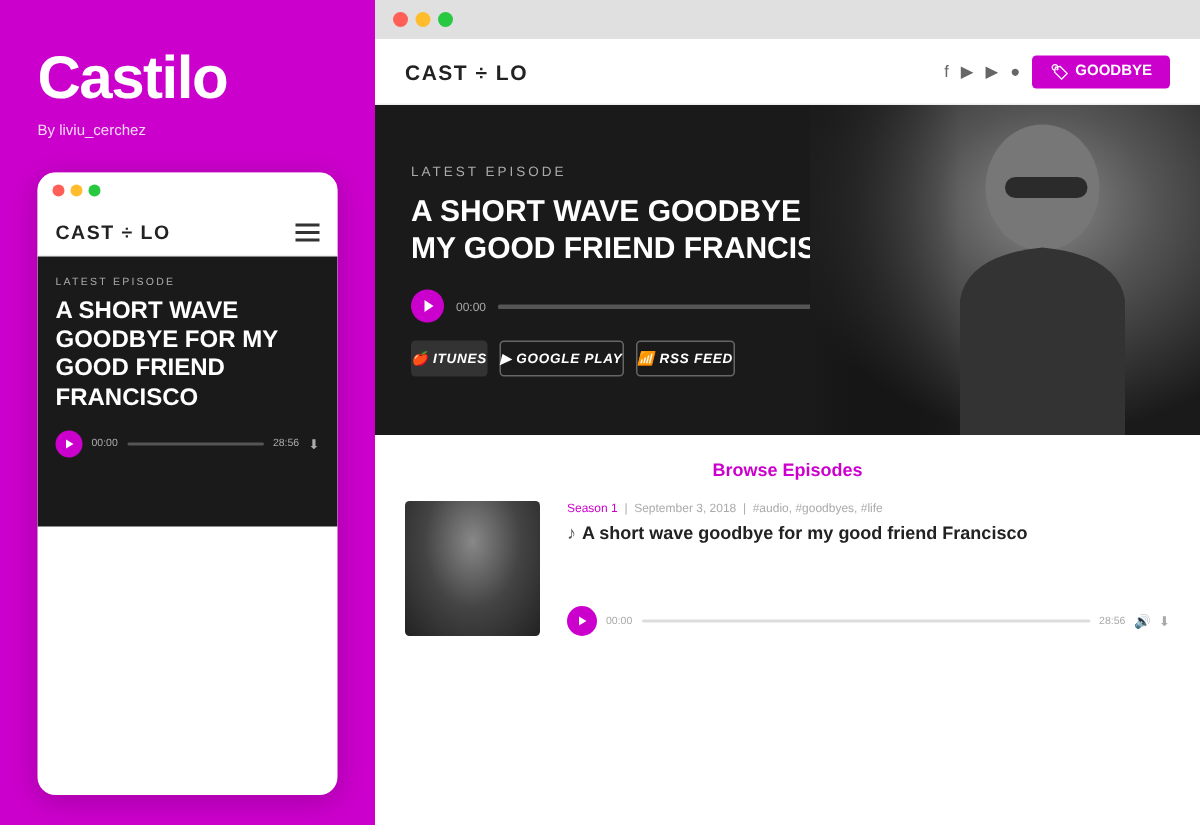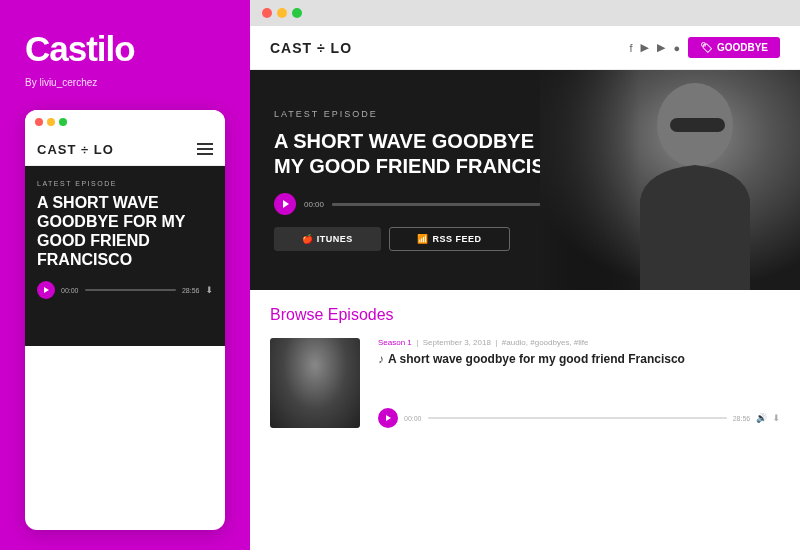--- a/index.html
+++ b/index.html
@@ -18,21 +18,21 @@
       width: 250px;
       background: #cc00cc;
       flex-shrink: 0;
       display: flex;
       flex-direction: column;
       padding: 30px 25px 20px 25px;
       position: relative;
     }
 
     .brand-title {
-      font-size: 35px;
+      font-size: 40px;
       font-weight: 900;
       color: white;
       line-height: 1.1;
       letter-spacing: -1px;
     }
 
     .brand-subtitle {
       font-size: 22px;
       font-weight: 400;
       color: white;
@@ -371,28 +371,29 @@
 
     .cta-buttons {
       display: flex;
       gap: 8px;
     }
 
     .cta-btn {
       display: flex;
       align-items: center;
       gap: 5px;
-      padding: 6px 28px;
+      padding: 6px 0;
       border-radius: 3px;
       font-size: 9px;
       font-weight: 700;
       cursor: pointer;
       border: none;
       text-transform: uppercase;
       letter-spacing: 0.5px;
+      font-style: italic;
     }
 
     .cta-btn-dark {
       background: #333;
       color: white;
     }
 
     .cta-btn-outline {
       background: transparent;
       color: white;
@@ -401,24 +402,25 @@
 
     
     .browse-section {
       padding: 16px 20px;
       background: white;
       flex: 1;
       overflow: hidden;
     }
 
     .browse-header {
-      font-size: 16px;
-      font-weight: 400;
+      font-size: 12px;
+      font-weight: 700;
       color: #222;
       margin-bottom: 14px;
+      text-align: center;
     }
 
     .browse-header span {
       color: #cc00cc;
     }
 
     .episode-list {
       display: flex;
       gap: 18px;
     }
@@ -612,20 +614,21 @@
       <div class="audio-player">
         <div class="play-btn"></div>
         <span class="time-display">00:00</span>
         <div class="progress-bar"></div>
         <span class="time-display">28:56</span>
         <span class="volume-icon">🔊</span>
         <span class="download-icon">⬇</span>
       </div>
       <div class="cta-buttons">
         <button class="cta-btn cta-btn-dark">🍎 ITUNES</button>
+        <button class="cta-btn cta-btn-outline">▶ GOOGLE PLAY</button>
         <button class="cta-btn cta-btn-outline">📶 RSS FEED</button>
       </div>
     </div>
 
     <div class="browse-section">
       <div class="browse-header">
         <span>Browse </span>
         <span>Episodes</span>
       </div>
       <div class="episode-list">

